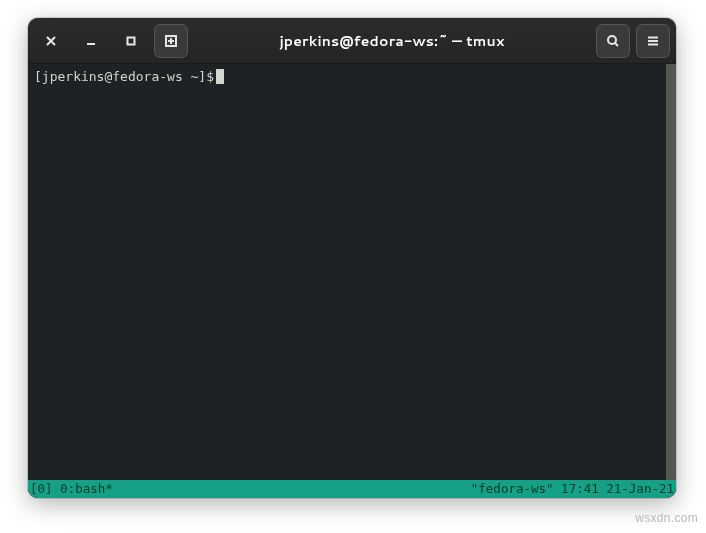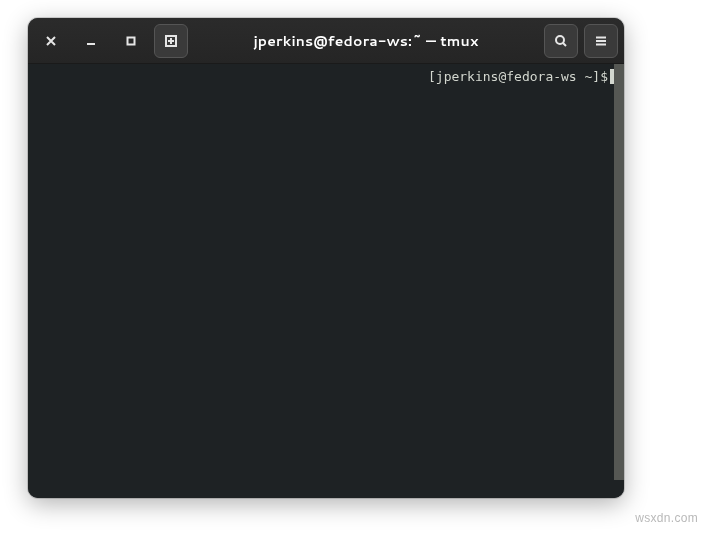--- a/index.html
+++ b/index.html
@@ -11,21 +11,21 @@
       background: #ffffff;
       font-family: -apple-system, BlinkMacSystemFont, "Segoe UI", Cantarell, sans-serif;
       width: 706px;
       height: 533px;
       position: relative;
     }
     .window {
       position: absolute;
       top: 18px;
       left: 28px;
-      width: 596px;
+      width: 648px;
       height: 480px;
       background: #2e3436;
       border-radius: 10px;
       overflow: hidden;
       box-shadow: 0 6px 24px rgba(0,0,0,0.3), 0 0 0 1px rgba(0,0,0,0.15);
       display: flex;
       flex-direction: column;
     }
     .titlebar {
       height: 46px;
@@ -70,21 +70,20 @@
     .tb-btn svg { stroke: #e6e6e6; fill: none; stroke-width: 2; }
     .terminal-body {
       flex: 1;
       background: #1e2224;
       position: relative;
       font-family: "DejaVu Sans Mono", Menlo, Consolas, monospace;
       font-size: 13px;
       color: #d3d7cf;
       display: flex;
       flex-direction: column;
-      align-items: flex-end;
     }
     .terminal-content {
       flex: 1;
       padding: 4px 6px;
       white-space: pre;
       line-height: 1.35;
     }
     .cursor {
       display: inline-block;
       width: 8px;
@@ -165,16 +164,20 @@
         <svg width="14" height="14" viewBox="0 0 14 14">
             <path d="M2 3.5 L12 3.5 M2 7 L12 7 M2 10.5 L12 10.5"></path>
           </svg>
       </button>
     </div>
   </div>
 
   <div class="terminal-body">
     <div class="terminal-content"><span>[jperkins@fedora-ws ~]$</span><span class="cursor"></span></div>
     <div class="scrollbar"></div>
+    <div class="tmux-status">
+      <span class="tmux-left">[0] 0:bash*</span>
+      <span class="tmux-right">"fedora-ws" 17:41 21-Jan-21</span>
+    </div>
   </div>
 </div>
 
 <div class="watermark">wsxdn.com</div>
 
 </body></html>

